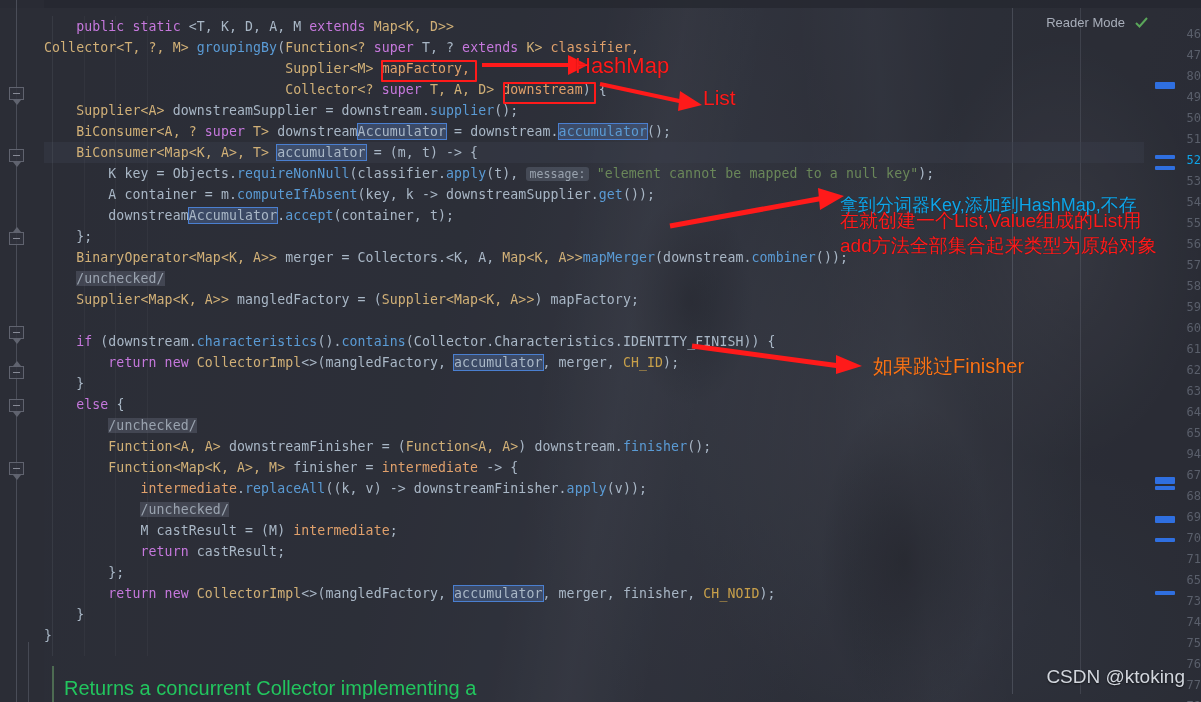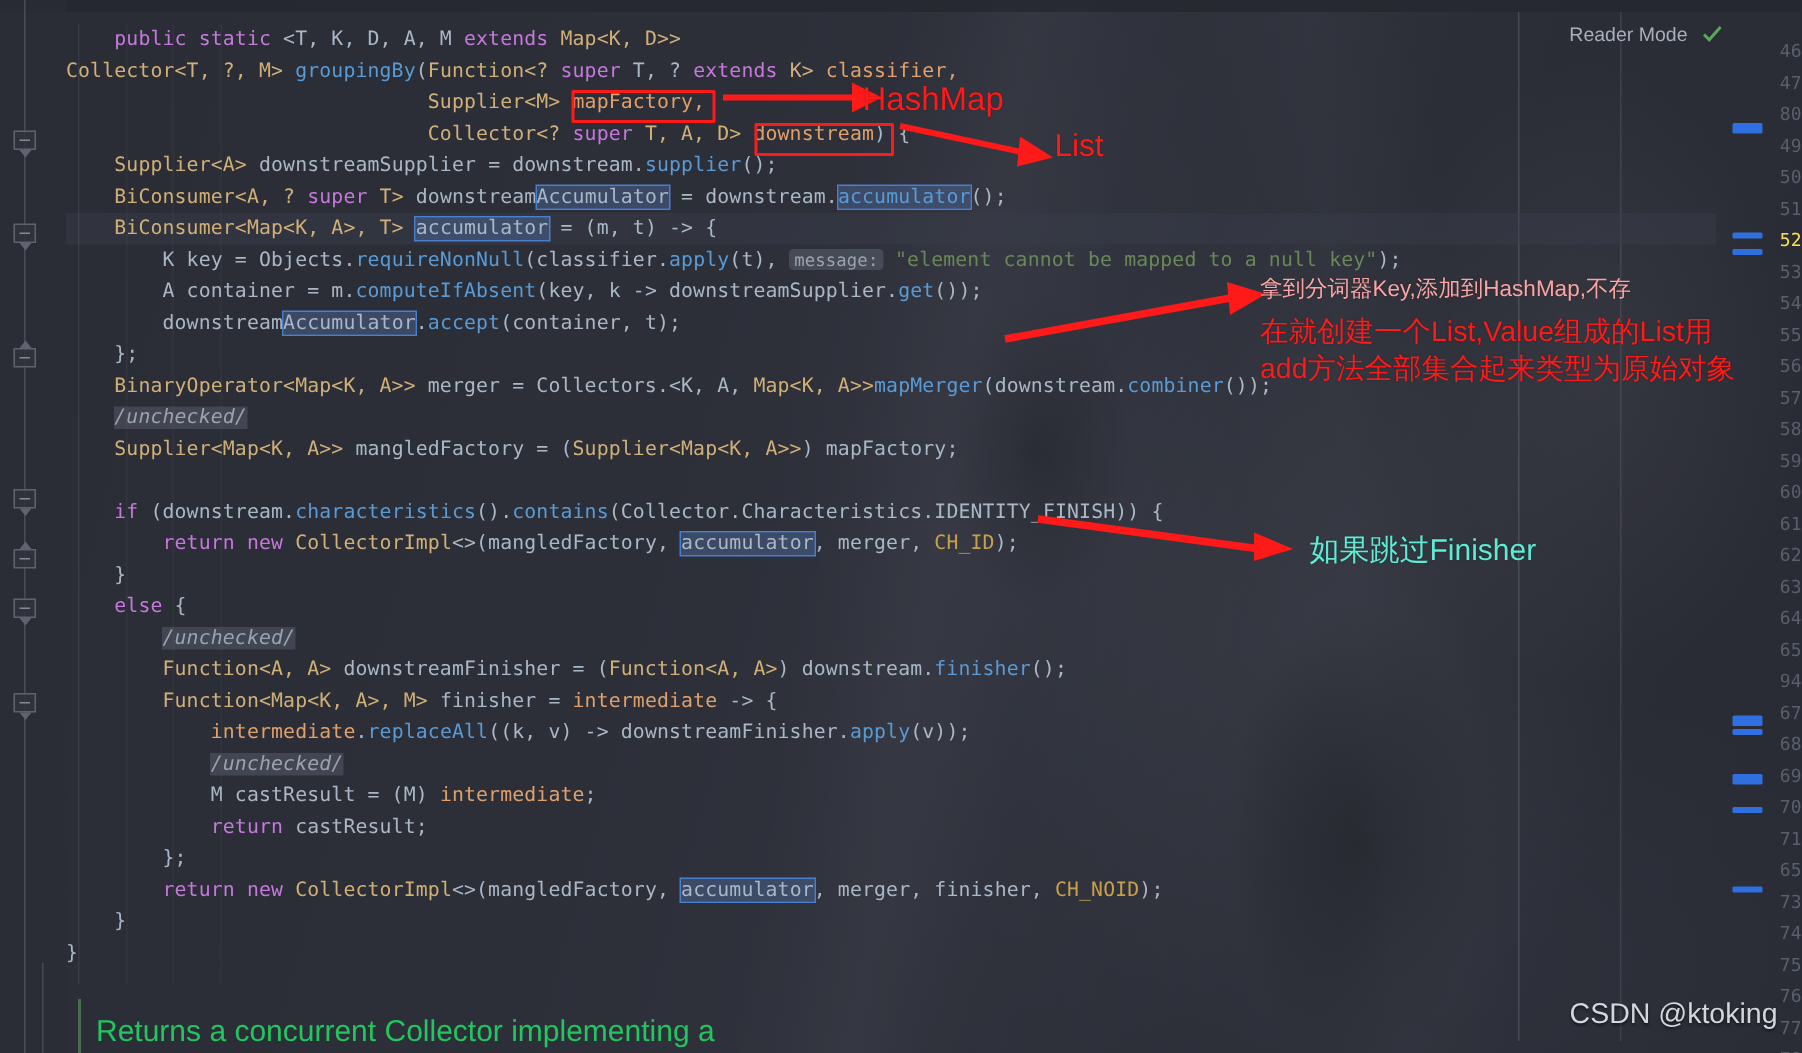--- a/index.html
+++ b/index.html
@@ -65,21 +65,21 @@
   .kw2{color:#c678dd;}
   .typ{color:#d1b077;}
   .fld{color:#e0a06b;}
   .mth{color:#5a9bd5;}
   .str{color:#6a8759;}
   .pn{color:#a9b7c6;}
   .cn{color:#c8a04a;text-align:center;}
   .hl{
     background:rgba(72,96,140,.55);outline:1px solid #4a7fd0;
   }
-  .unchk{background:rgba(95,100,115,.45);color:#9aa3af;font-style:italic;}
+  .unchk{background:rgba(95,100,115,.45);color:#9aa3af;}
   .param{
     background:rgba(90,96,112,.55);color:#9aa3af;font-size:11.5px;
     border-radius:3px;padding:0 3px;
   }
   .curline{
     position:absolute;left:0;right:0;height:21px;background:rgba(58,62,75,.45);
   }
 
   
   #readermode{
@@ -93,21 +93,21 @@
 
   
   #markers{position:absolute;right:22px;top:0;width:30px;height:702px;}
   .mk{position:absolute;left:6px;width:20px;height:7px;background:#2f6fe0;border-radius:1px;}
   #linenos{
     position:absolute;right:0;top:24px;width:22px;
     font-size:12px;line-height:21px;color:#5a5f6b;text-align:right;
     font-family:"DejaVu Sans Mono","Liberation Mono",monospace;
   }
   #linenos div{height:21px;overflow:hidden;}
-  #linenos div.cur{color:#fde047;}
+  #linenos div.cur{color:#0ea5e9;}
 
   
   .anno{
     position:absolute;color:#ff1a1a;
     font-family:"Liberation Sans",sans-serif;
     text-shadow:0 0 1px rgba(0,0,0,.4);
     white-space:pre;
   }
   .box{
     position:absolute;border:2px solid #ff1a1a;box-sizing:border-box;border-radius:1px;
@@ -232,24 +232,24 @@
     <polygon points="150,2 176,10 152,24" fill="#ff1a1a"></polygon>
   </svg>
 
   <svg class="arrow" style="left:690px;top:340px;" width="175" height="38">
     <line x1="2" y1="6" x2="150" y2="26" stroke="#ff1a1a" stroke-width="5"></line>
     <polygon points="146,15 172,26 146,34" fill="#ff1a1a"></polygon>
   </svg>
 
 <div class="anno" style="left: 575px; top: 53px; font-size: 22px; color: rgb(255, 26, 26);">HashMap</div>
     <div class="anno" style="left: 703px; top: 86px; font-size: 21px; color: rgb(255, 26, 26);">List</div>
-    <div class="anno" style="left: 840px; top: 183px; font-size: 15px; color: #fca5a5;">拿到分词器Key,添加到HashMap,不存</div>
+    <div class="anno" style="left: 840px; top: 193px; font-size: 18px; color: #0ea5e9;">拿到分词器Key,添加到HashMap,不存</div>
     <div class="anno" style="left: 840px; top: 208px; font-size: 19px; color: rgb(255, 26, 26);">在就创建一个List,Value组成的List用</div>
     <div class="anno" style="left: 840px; top: 233px; font-size: 19px; color: rgb(255, 26, 26);">add方法全部集合起来类型为原始对象</div>
-    <div class="anno" style="left: 873px; top: 353px; font-size: 20px; color: #5eead4;">如果跳过Finisher</div>
+    <div class="anno" style="left: 873px; top: 353px; font-size: 20px; color: #f97316;">如果跳过Finisher</div>
   </div>
 
 <div id="jdline"></div>
 <div id="jdbar"></div>
 <div id="javadoc">Returns a concurrent Collector implementing a</div>
 
 <div id="wm">CSDN @ktoking</div>
 
 <div class="indent-guide" style="left: 52px; top: 16px; height: 640px; opacity: 0.55;"></div>
 <div class="indent-guide" style="left: 83.7px; top: 16px; height: 640px; opacity: 0.3;"></div>

